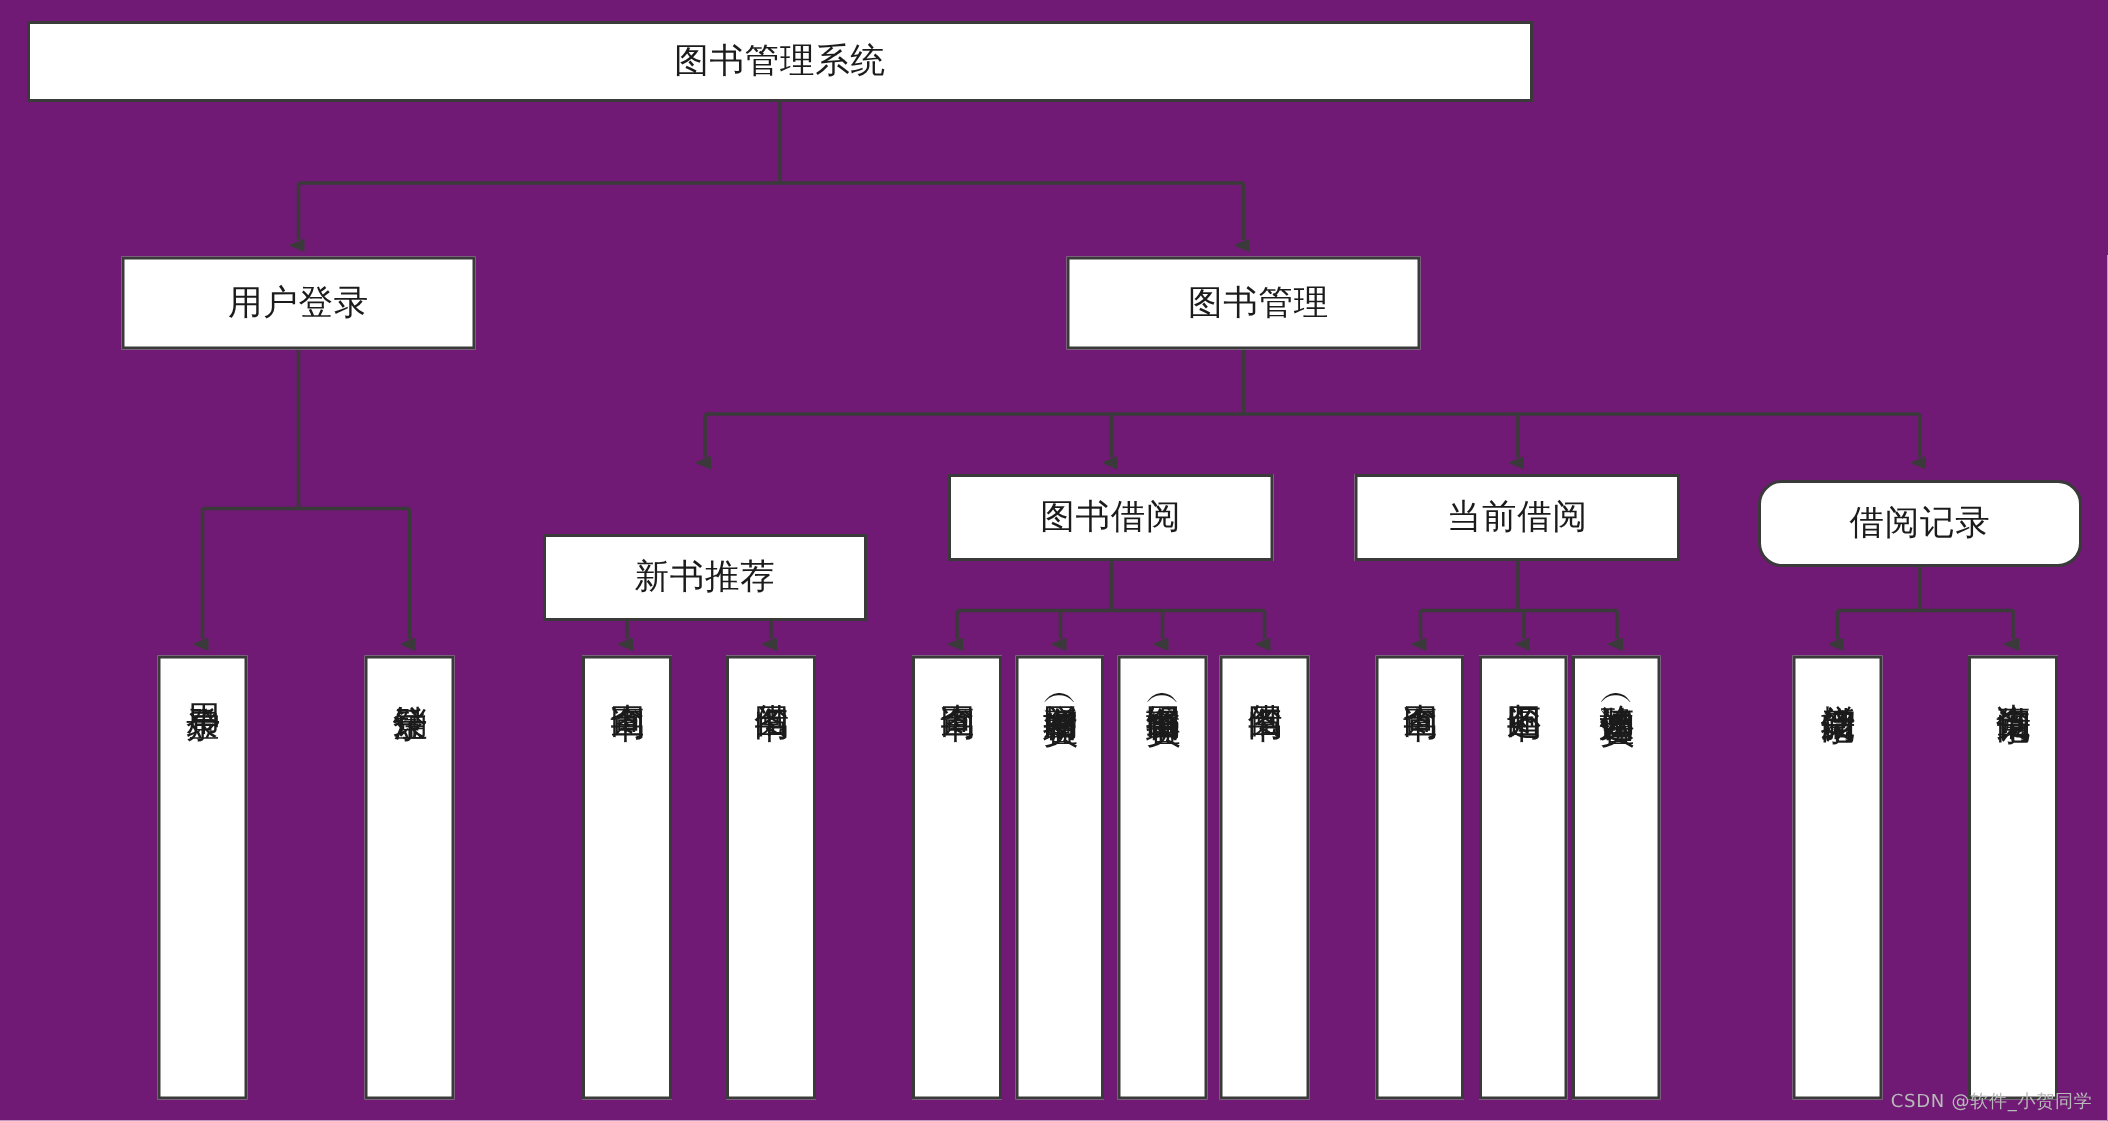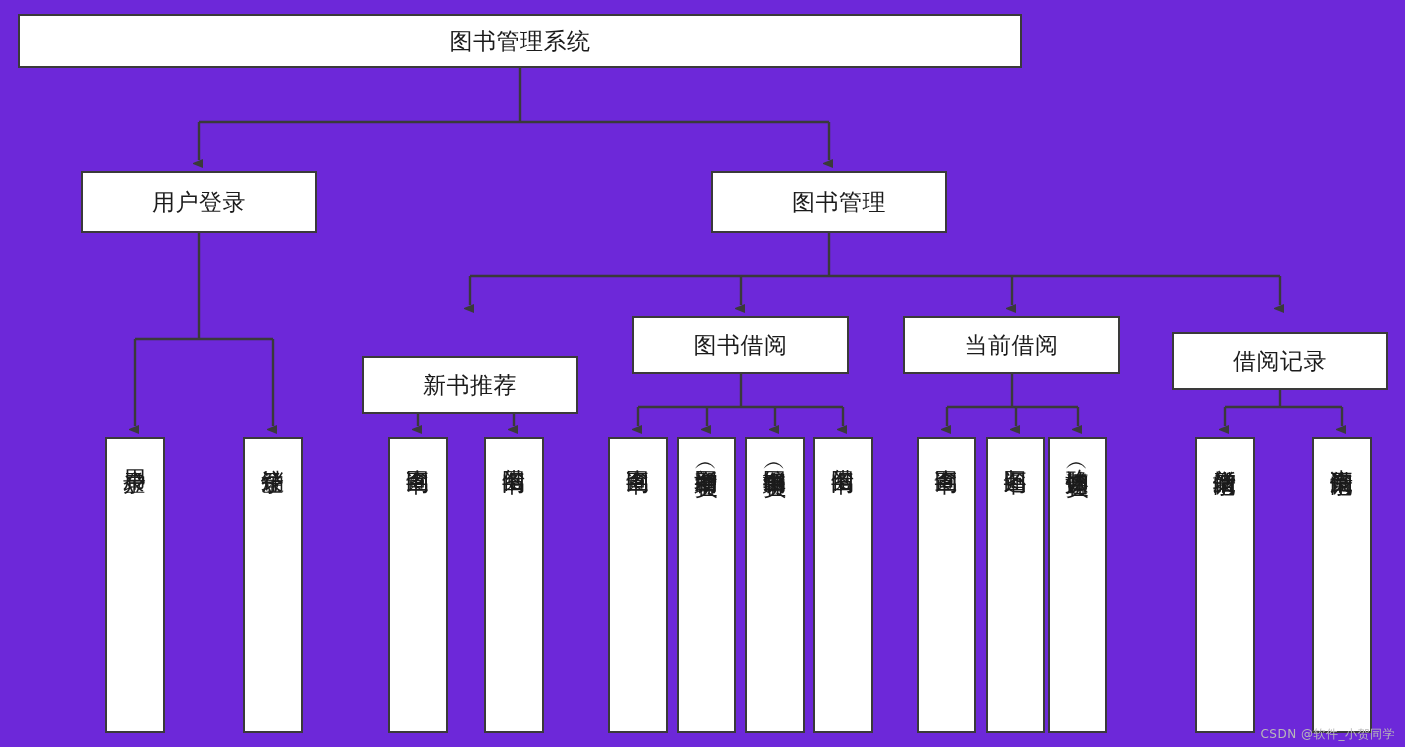--- a/index.html
+++ b/index.html
@@ -8,21 +8,21 @@
     padding: 0;
     background: #ffffff;
   }
   body {
     font-family: "DejaVu Sans", "Liberation Sans", sans-serif;
   }
   #canvas {
     position: relative;
     width: 1405px;
     height: 747px;
-    background: #6d28d9;
+    background: #701a75;
     overflow: hidden;
   }
   #edges {
     position: absolute;
     left: 0;
     top: 0;
     width: 1405px;
     height: 747px;
     pointer-events: none;
   }
@@ -133,21 +133,21 @@
 
   <div class="node horiz" id="n-new-book-recommend" style="left: 362px; top: 316px; width: 216px; height: 58px; margin-top: 40px;">
     <span class="label">新书推荐</span>
   </div>
   <div class="node horiz" id="n-book-borrow" style="left: 632px; top: 316px; width: 217px; height: 58px;">
     <span class="label">图书借阅</span>
   </div>
   <div class="node horiz" id="n-current-borrow" style="left: 903px; top: 316px; width: 217px; height: 58px; justify-content: center;">
     <span class="label">当前借阅</span>
   </div>
-  <div class="node horiz" id="n-borrow-record" style="left: 1172px; top: 332px; width: 216px; height: 58px;">
+  <div class="node horiz" id="n-borrow-record" style="left: 1172px; top: 320px; width: 216px; height: 58px; border-radius: 16px;">
     <span class="label">借阅记录</span>
   </div>
 
   <div class="node vert" id="n-leaf-user-login" style="left: 105px; top: 437px; width: 60px; height: 296px;">
     <span class="label">用户登录</span>
   </div>
   <div class="node vert" id="n-leaf-user-logout" style="left: 243px; top: 437px; width: 60px; height: 296px;">
     <span class="label">注销登录</span>
   </div>
   <div class="node vert" id="n-leaf-query-book-1" style="left: 388px; top: 437px; width: 60px; height: 296px;">

